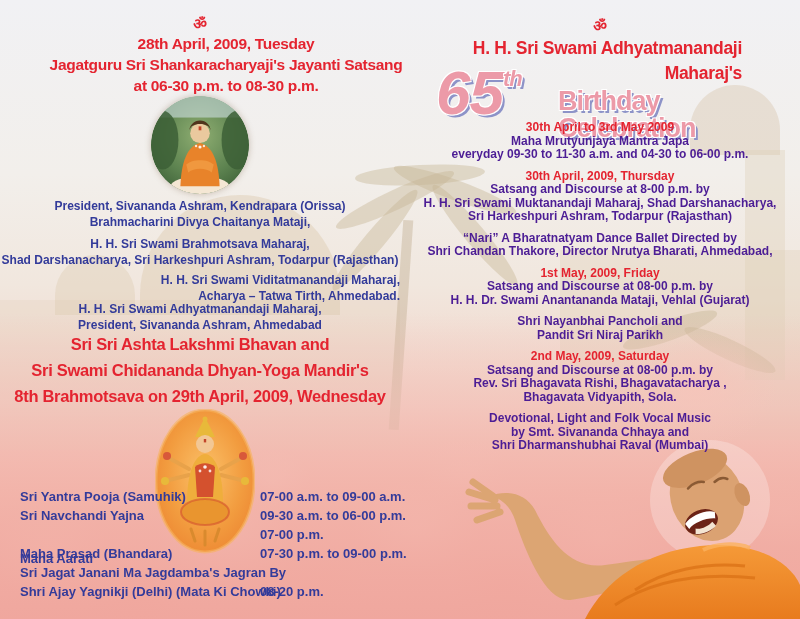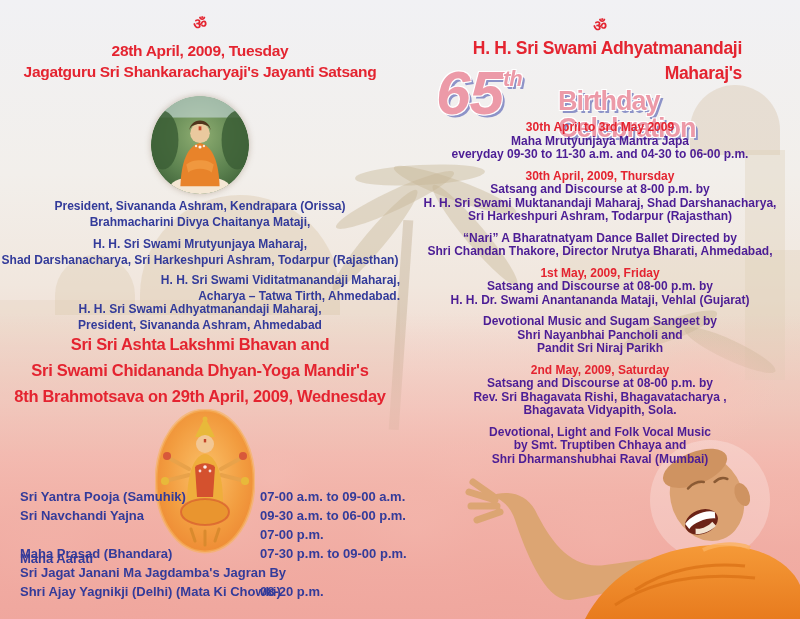--- a/index.html
+++ b/index.html
@@ -82,23 +82,24 @@
   <div class="bg-shape frond" style="left:310px;top:230px;transform:rotate(-50deg);"></div>
   <div class="bg-shape frond" style="left:410px;top:225px;transform:rotate(50deg);"></div>
   <div class="bg-shape frond" style="left:355px;top:165px;transform:rotate(-3deg);"></div>
   <div class="bg-shape frond" style="left:620px;top:320px;transform:rotate(-20deg);width:100px;"></div>
   <div class="bg-shape frond" style="left:680px;top:340px;transform:rotate(25deg);width:100px;"></div>
   <div class="bg-petals"></div>
   <div class="bg-petals-r"></div>
 
   <div class="abs ctr-l om red" style="top:13px;">ॐ</div>
 
-  <div class="abs ctr-l hdr-red red" style="top:40px;">
+  <div class="abs ctr-l hdr-red red" style="top:33px;padding-left:26px;">
     <div>28th April, 2009, Tuesday</div>
     <div>Jagatguru Sri Shankaracharyaji's Jayanti Satsang</div>
+    <div>at 06-30 p.m. to 08-30 p.m.</div>
   </div>
 
   <div class="photo photo-circle">
     <svg width="98" height="98" viewBox="0 0 100 100">
       <defs>
         <radialGradient id="gGreen" cx="50%" cy="40%" r="75%">
           <stop offset="0%" stop-color="#8fae72"></stop>
             <stop offset="55%" stop-color="#5d8350"></stop>
             <stop offset="100%" stop-color="#33542f"></stop>
         </radialGradient>
@@ -122,21 +123,21 @@
         <circle cx="54" cy="51" r="1.2" fill="#fff" opacity="0.8"></circle>
       </g>
     </svg>
   </div>
 
   <div class="abs ctr-l cap navy" style="top:199px;">
     <div>President, Sivananda Ashram, Kendrapara (Orissa)</div>
     <div>Brahmacharini Divya Chaitanya Mataji,</div>
   </div>
   <div class="abs ctr-l cap navy" style="top:237px;">
-    <div>H. H. Sri Swami Mrutyunjaya Maharaj,</div>
+    <div>H. H. Sri Swami Brahmotsava Maharaj,</div>
     <div>Shad Darshanacharya, Sri Harkeshpuri Ashram, Todarpur (Rajasthan)</div>
   </div>
   <div class="abs ctr-l cap navy" style="top:273px;text-align:right;">
     <div>H. H. Sri Swami Viditatmanandaji Maharaj,</div>
     <div>Acharya – Tatwa Tirth, Ahmedabad.</div>
   </div>
   <div class="abs ctr-l cap navy" style="top:302px;">
     <div>H. H. Sri Swami Adhyatmanandaji Maharaj,</div>
     <div>President, Sivananda Ashram, Ahmedabad</div>
   </div>
@@ -217,34 +218,33 @@
       <div class="sec-line">“Nari” A Bharatnatyam Dance Ballet Directed by</div>
       <div class="sec-line">Shri Chandan Thakore, Director Nrutya Bharati, Ahmedabad,</div>
     </div>
     <div class="sec">
       <div class="sec-heading">1st May, 2009, Friday</div>
       <div class="sec-line">Satsang and Discourse at 08-00 p.m. by</div>
       <div class="sec-line">H. H. Dr. Swami Anantananda Mataji, Vehlal (Gujarat)</div>
     </div>
     <div class="sec">
 
-      <div class="sec-line">Devotional Music and Sugam Sangeet by</div>
       <div class="sec-line">Shri Nayanbhai Pancholi and</div>
       <div class="sec-line">Pandit Sri Niraj Parikh</div>
     </div>
     <div class="sec">
       <div class="sec-heading">2nd May, 2009, Saturday</div>
       <div class="sec-line">Satsang and Discourse at 08-00 p.m. by</div>
       <div class="sec-line">Rev. Sri Bhagavata Rishi, Bhagavatacharya ,</div>
       <div class="sec-line">Bhagavata Vidyapith, Sola.</div>
     </div>
     <div class="sec">
 
       <div class="sec-line">Devotional, Light and Folk Vocal Music</div>
-      <div class="sec-line">by Smt. Truptiben Chhaya and</div>
+      <div class="sec-line">by Smt. Sivananda Chhaya and</div>
       <div class="sec-line">Shri Dharmanshubhai Raval (Mumbai)</div>
     </div>
   </div>
 
   <div class="photo photo-swami">
     <svg width="345" height="189" viewBox="0 0 345 189">
       <defs>
         <linearGradient id="gRobe" x1="0" y1="0" x2="0" y2="1">
           <stop offset="0%" stop-color="#f59a38"></stop>
             <stop offset="100%" stop-color="#e87b1e"></stop>

